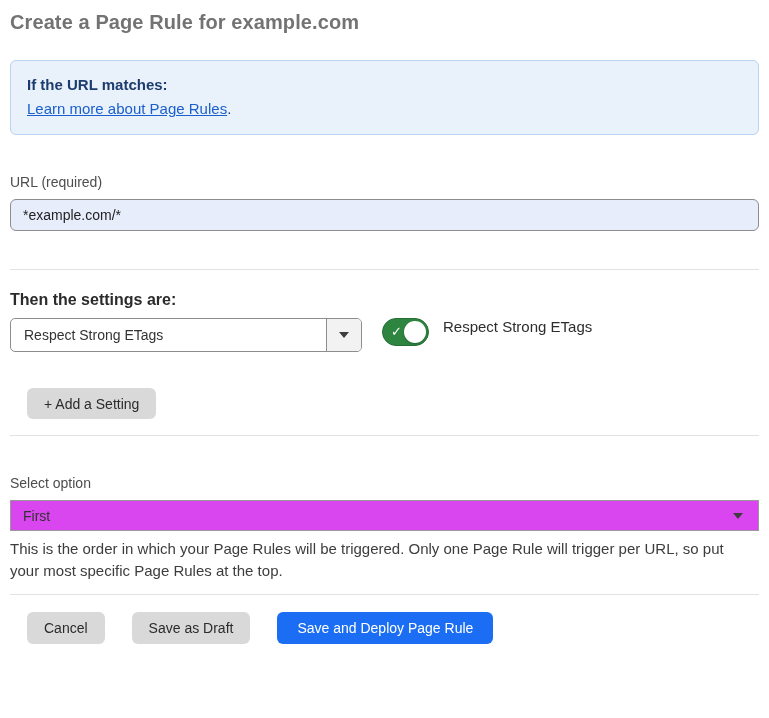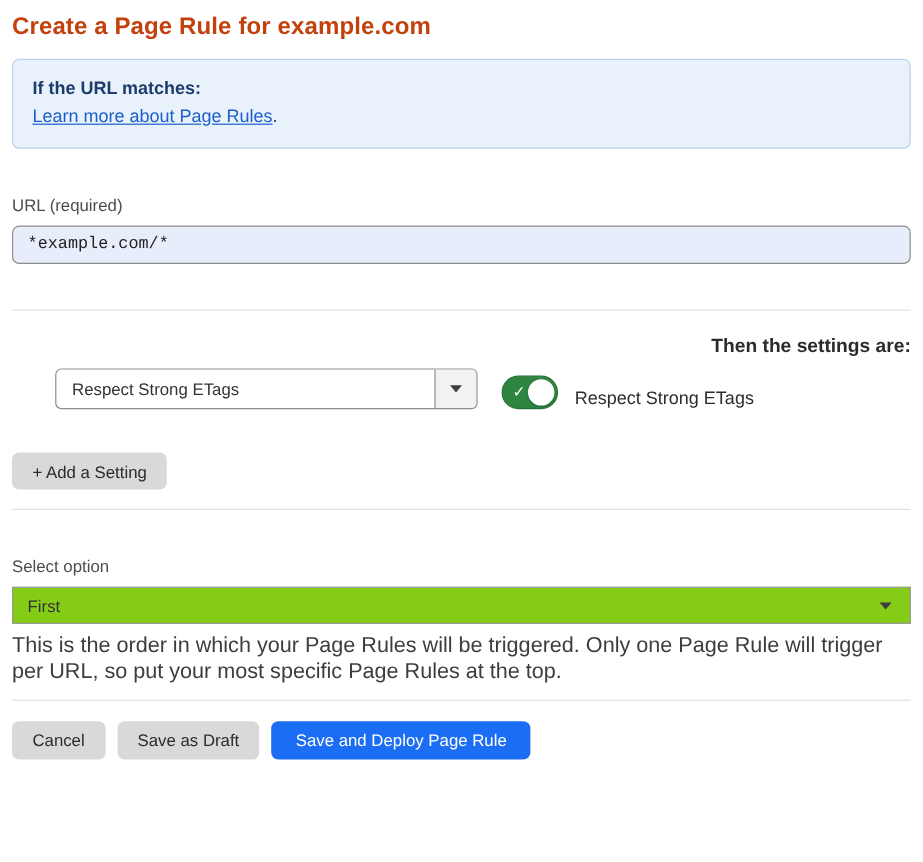--- a/index.html
+++ b/index.html
@@ -9,26 +9,26 @@
     font-family: "Liberation Sans", "DejaVu Sans", sans-serif;
     color: #2c2c2c;
     overflow: hidden;
   }
   .container { padding: 0 10px; }
 
   h1.page-title {
     margin-top: 11px;
     font-size: 20px;
     font-weight: 700;
-    color: #c2410c;
+    color: #737373;
     letter-spacing: 0.1px;
   }
 
   .info-box {
-    margin-top: 15px;
+    margin-top: 26px;
     background: #e9f1fb;
     border: 1px solid #bad3ee;
     border-radius: 6px;
     padding: 12px 16px 13px 16px;
     color: #1d3c6e;
     font-size: 15px;
     line-height: 24px;
   }
   .info-box .info-heading { font-weight: 700; }
   .info-box .info-body { margin-top: 1px; }
@@ -47,46 +47,44 @@
   input.url-input {
     margin-top: 9px;
     width: 100%;
     height: 32px;
     background: #e7edfb;
     border: 1px solid #8d8d8d;
     border-radius: 6px;
     padding: 4px 12px;
     font-size: 14px;
     color: #222222;
-    font-family: Liberation Mono, monospace;
+    font-family: Liberation Sans, sans-serif;
   }
 
   .divider {
     border: none;
     border-top: 1px solid #e2e2e2;
     margin: 0 0 0 0;
   }
   .divider-1 { margin-top: 38px; }
   .divider-2 { margin-top: 16px; }
   .divider-3 { margin-top: 13px; }
 
   h2.section-heading {
     font-size: 16px;
     font-weight: 700;
     color: #2b2b2b;
-    text-align: right;
   }
   .settings-heading { margin-top: 21px; }
   .order-heading { margin-top: 22px; }
 
   .setting-row {
     margin-top: 9px;
     display: flex;
-    align-items: flex-end;
-    margin-left: 36px;
+    align-items: flex-start;
   }
 
   .custom-select {
     width: 352px;
     height: 34px;
     background: #ffffff;
     border: 1px solid #8d8d8d;
     border-radius: 5px;
     display: flex;
     align-items: stretch;
@@ -146,51 +144,52 @@
   .toggle-label {
     margin-left: 14px;
     font-size: 15px;
     color: #2d2d2d;
   }
 
   button {
     font-family: "Liberation Sans", "DejaVu Sans", sans-serif;
     cursor: pointer;
     border: none;
+    margin-left: 17px;
   }
   .btn-gray {
     background: #d9d9d9;
     color: #2b2b2b;
     border-radius: 6px;
     height: 32px;
     padding: 0 17px;
     font-size: 14px;
   }
   .add-setting-btn {
     margin-top: 36px;
     height: 31px;
   }
   .full-select {
     margin-top: 9px;
     width: 100%;
     height: 31px;
-    background: #84cc16;
+    background: #d946ef;
     border: 1px solid #999999;
     border-radius: 0;
     display: flex;
     align-items: center;
     justify-content: space-between;
     padding: 0 15px 0 12px;
     font-size: 14px;
     color: #333333;
     cursor: pointer;
   }
   .order-help {
     margin-top: 7px;
-    font-size: 18px;
+    font-size: 15px;
     line-height: 21.5px;
     color: #3d3d3d;
     max-width: 745px;
   }
 
   .actions-row {
     margin-top: 17px;
     display: flex;
     align-items: center;
     gap: 10px;

